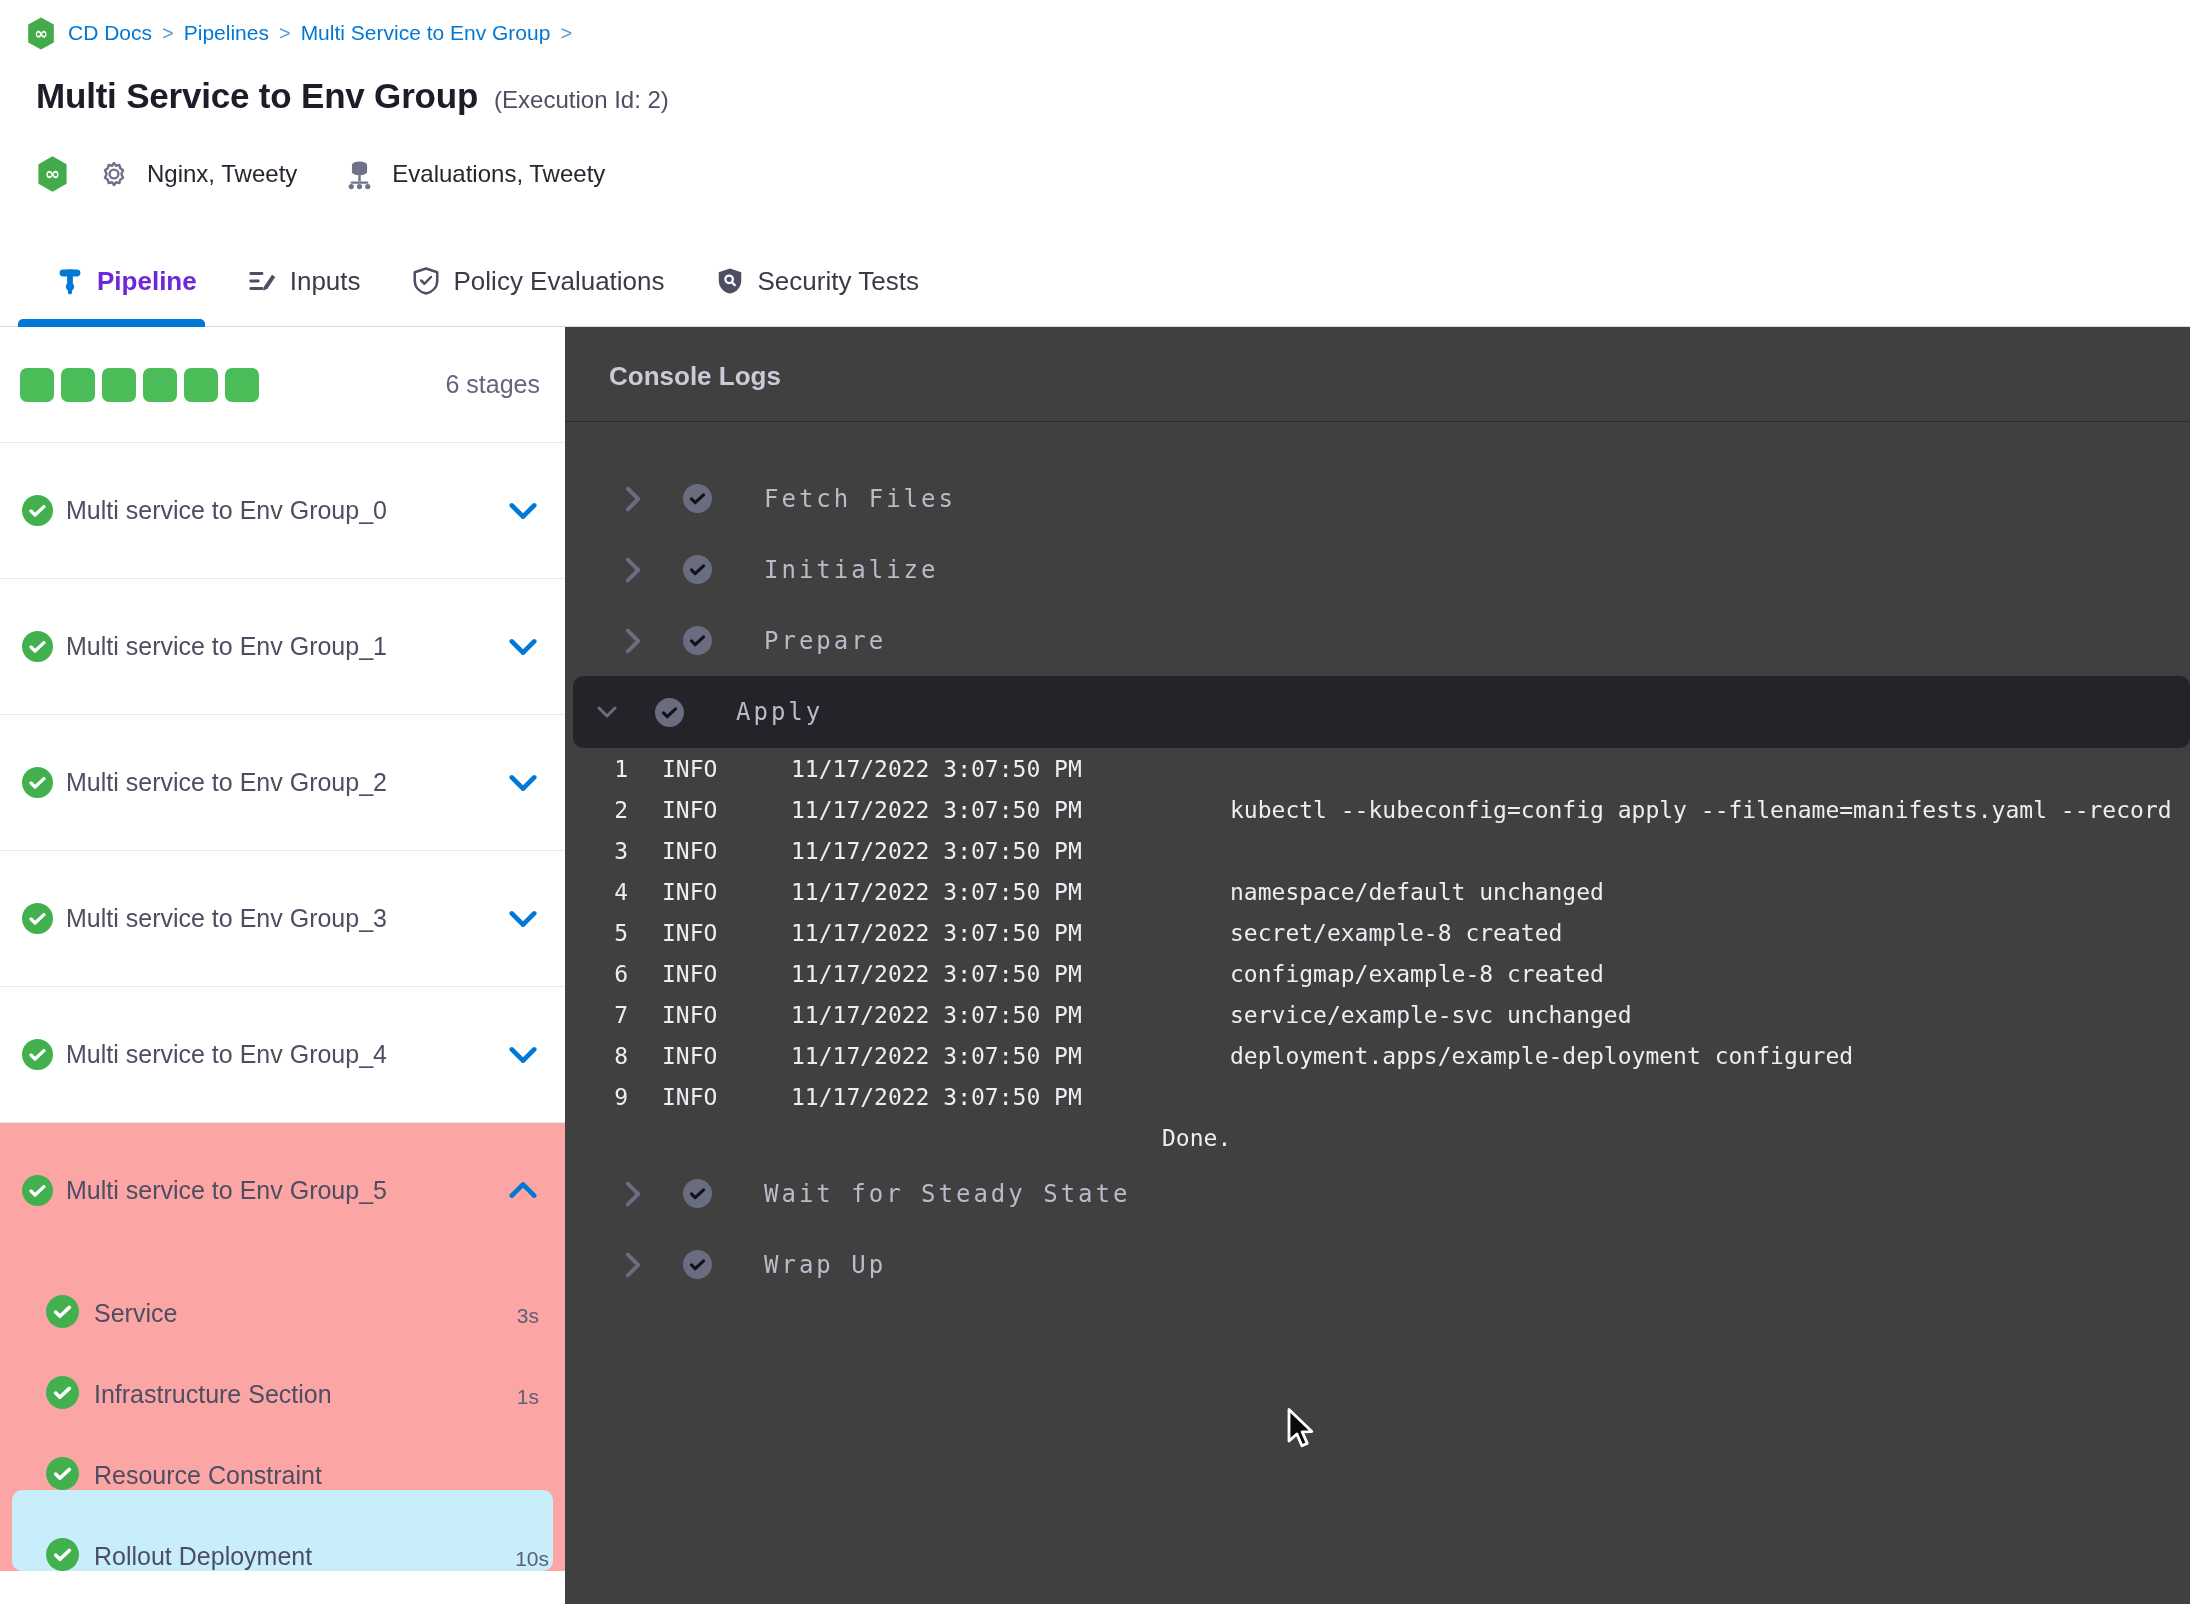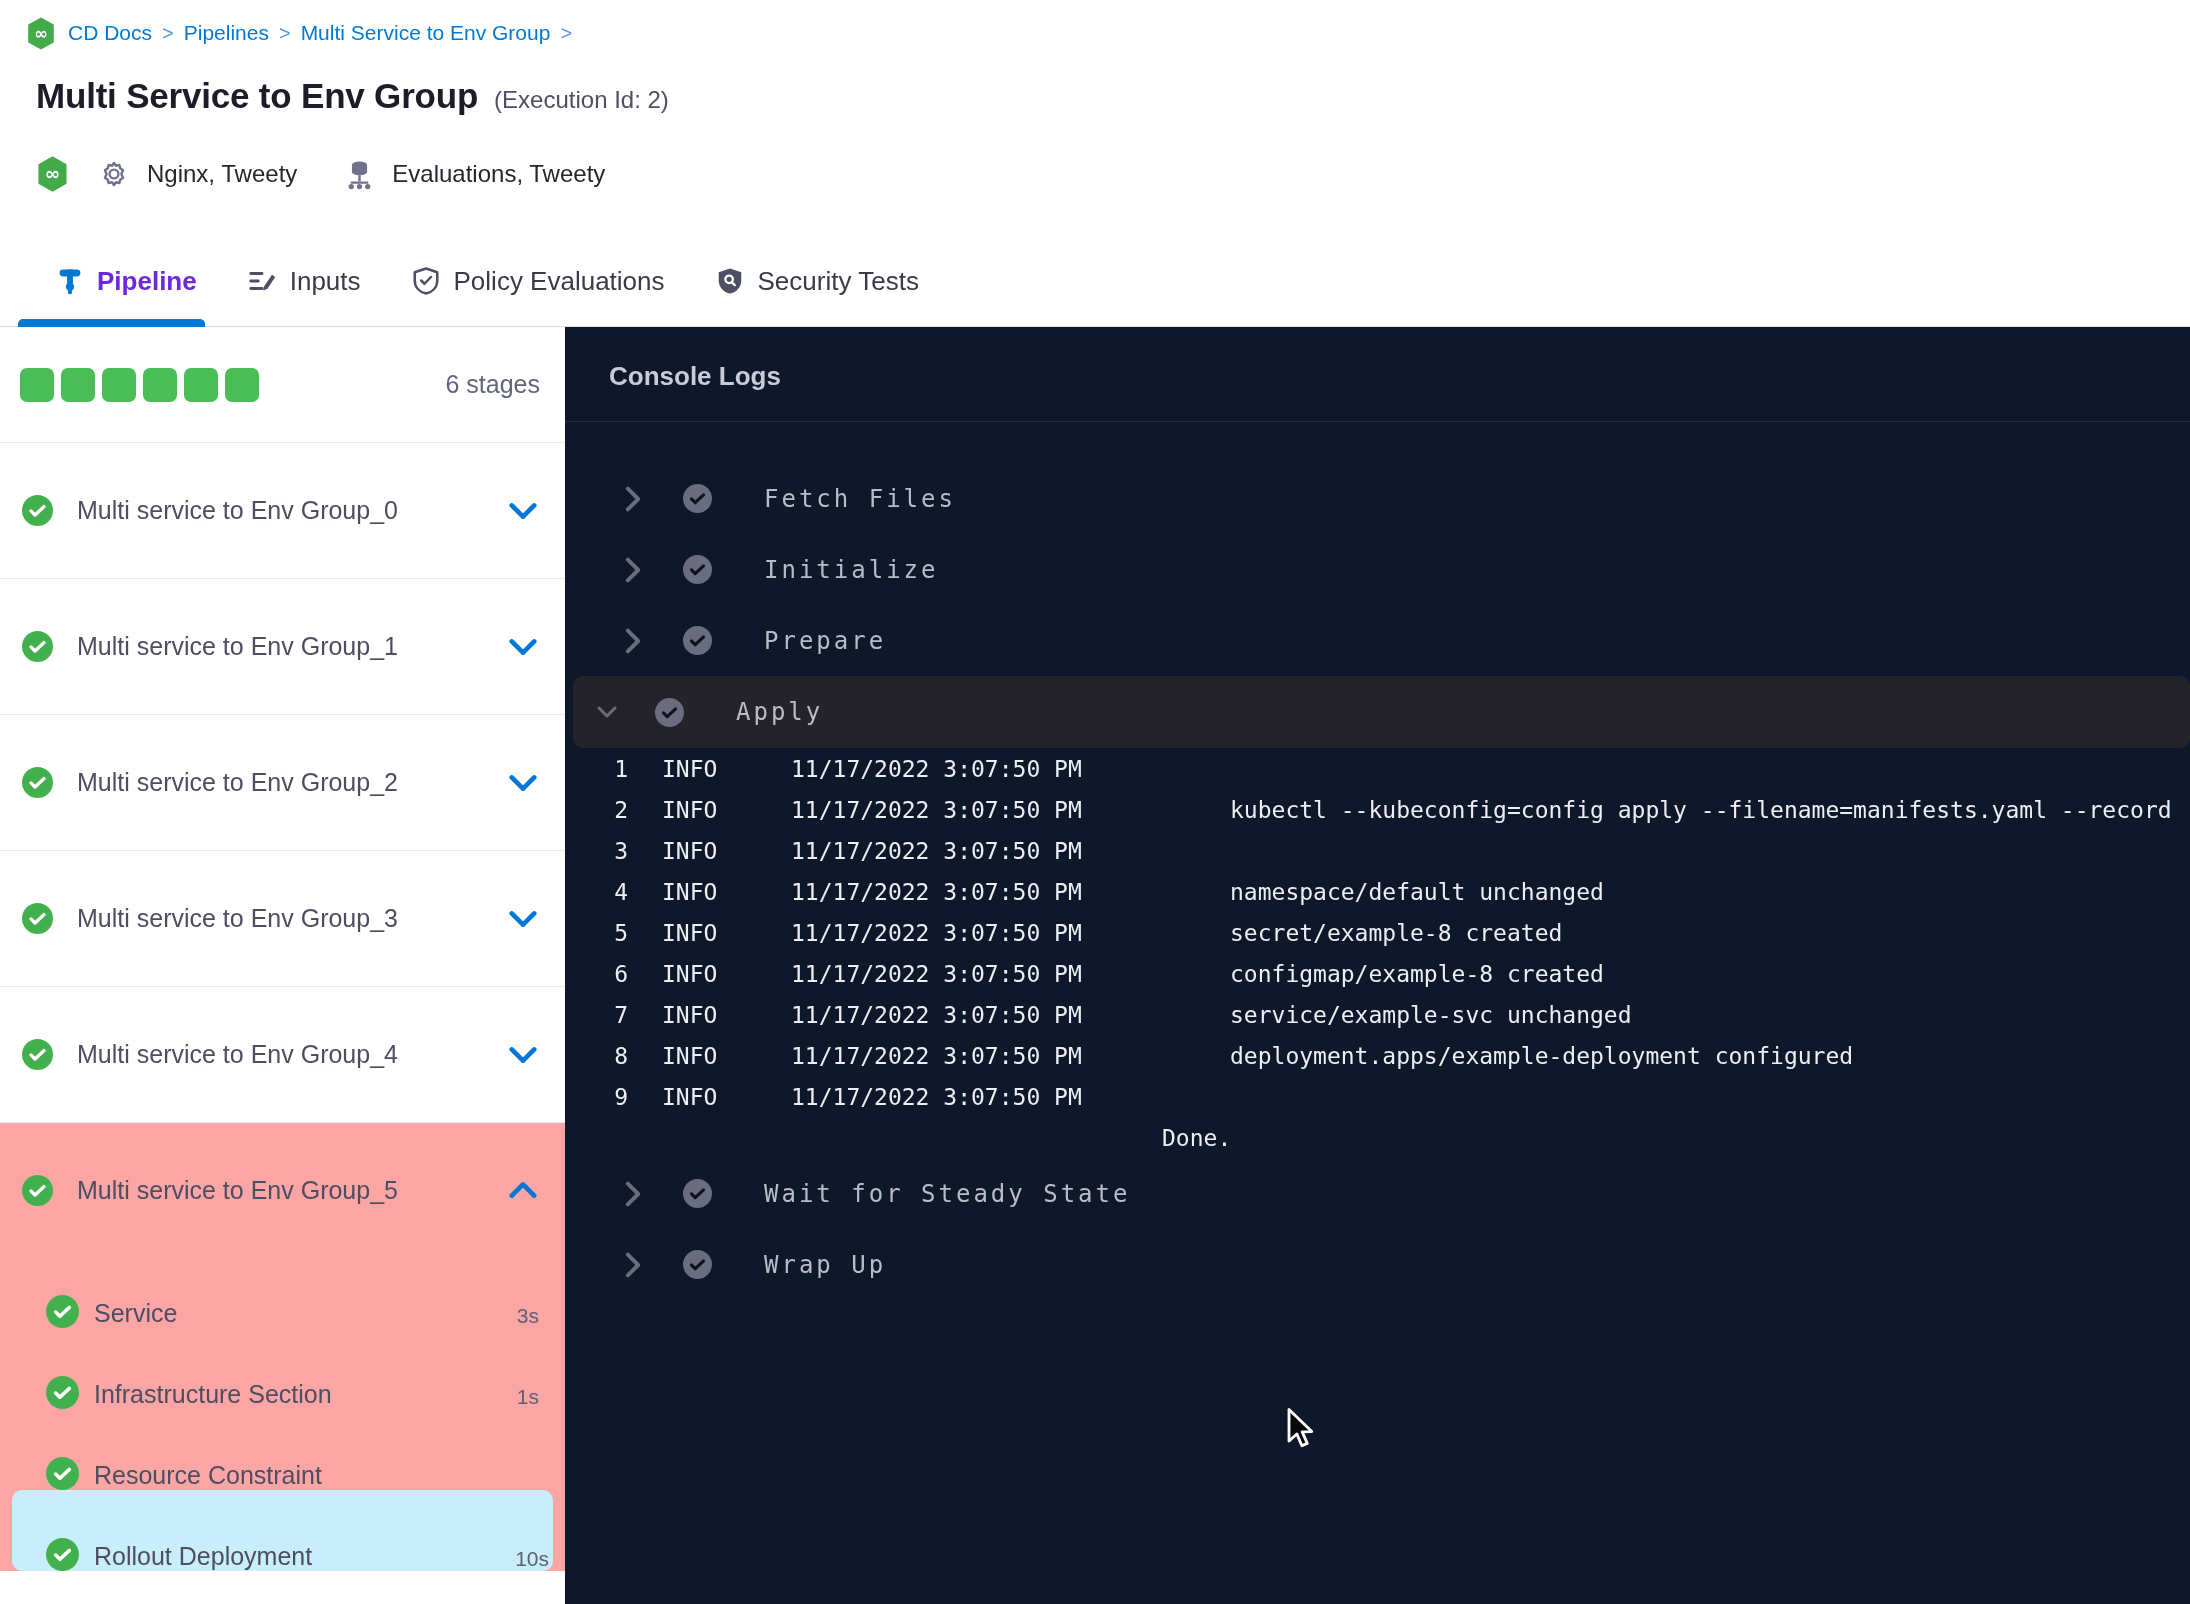--- a/index.html
+++ b/index.html
@@ -28,32 +28,32 @@
 
   
   .sidebar{position:absolute;left:0;top:327px;width:565px;height:1277px;background:#ffffff;display:flex;flex-direction:column;}
   .stages-header{height:116px;border-bottom:1px solid #e8e9f0;display:flex;align-items:center;padding:0 25px 0 20px;box-sizing:border-box;flex:none;}
   .squares{display:flex;gap:7px;}
   .sq{width:34px;height:34px;border-radius:7px;background:#4bbd58;}
   .stage-count{margin-left:auto;font-size:25px;color:#63657c;}
 
   .stage-row{height:136px;border-bottom:1px solid #e8e9f0;display:flex;align-items:center;
              padding:0 28px 0 22px;box-sizing:border-box;flex:none;cursor:pointer;}
-  .stage-label{margin-left:24px;font-size:25px;color:#4d4e61;}
+  .stage-label{margin-left:13px;font-size:25px;color:#4d4e61;}
   .stage-row .chev{margin-left:auto;}
 
   .expanded{background:#fca5a5;flex:none;}
   .group-header{height:124px;display:flex;align-items:center;padding:10px 28px 0 22px;box-sizing:border-box;cursor:pointer;}
   .substep{height:81px;display:flex;align-items:flex-end;padding:0 26px 0 46px;box-sizing:border-box;cursor:pointer;}
   .substep .stage-label{margin-left:15px;}
   .substep .dur{margin-left:auto;font-size:21px;color:#5c6174;}
   .substep.selected{background:#c9eefb;border-radius:10px;margin:0 12px;padding:0 4px 0 34px;}
 
   
-  .console{position:absolute;left:565px;top:327px;width:1625px;height:1277px;background:#0f172a;
+  .console{position:absolute;left:565px;top:327px;width:1625px;height:1277px;background:#404040;
            font-family:"DejaVu Sans Mono",monospace;}
   .console-title{position:absolute;left:44px;top:34px;font-family:"Liberation Sans",sans-serif;
                  font-size:26px;font-weight:700;color:#c9cbd8;}
   .console-divider{position:absolute;left:0;right:0;top:94px;height:1px;background:#2b2b31;}
   .console-body{position:absolute;left:0;right:0;top:94px;bottom:0;padding-top:42px;overflow:hidden;}
 
   .step-row{height:71px;display:flex;align-items:center;cursor:pointer;margin-left:28px;}
   .step-row .chev-box{width:20px;margin-left:32px;display:flex;}
   .step-row .scircle{margin-left:38px;}
   .step-label{margin-left:52px;font-size:24px;letter-spacing:3px;color:#b9bbc8;}

